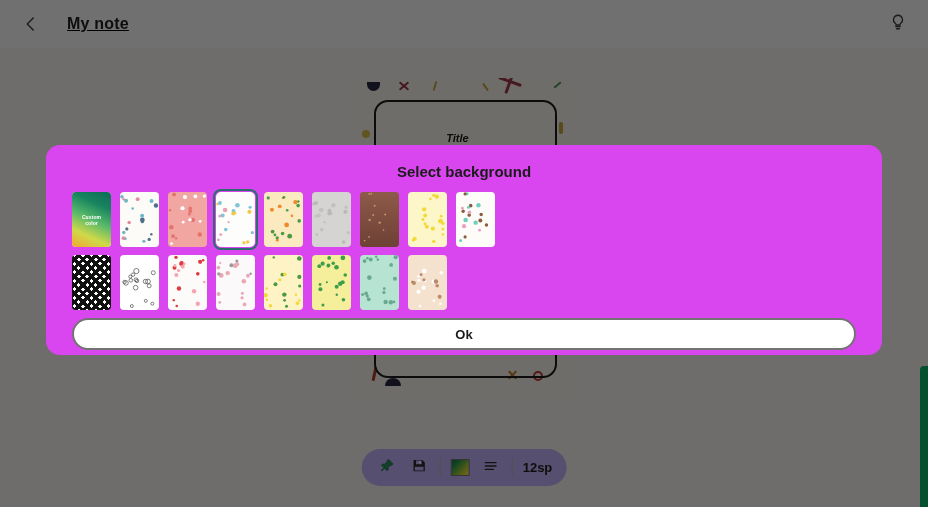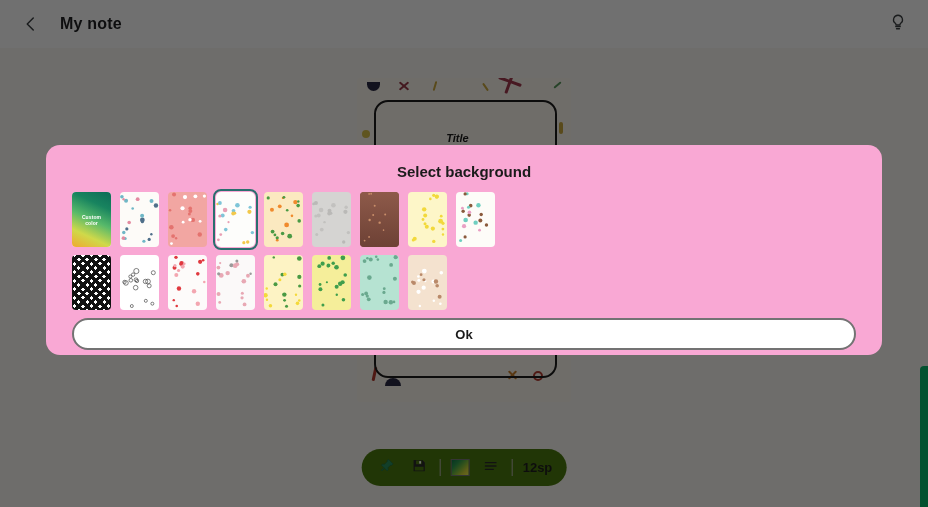--- a/index.html
+++ b/index.html
@@ -14,22 +14,23 @@
     width: 928px; height: 507px;
     background: #fdfbf7;
     overflow: hidden;
   }
 
   
   .page-bg { position: absolute; inset: 0; background: #fbf9f4; }
 
   .app-header {
     position: absolute; top: 0; left: 0; right: 0; height: 48px;
-    display: flex; align-items: center; gap: 14px; padding: 0 16px;
+    display: flex; align-items: center; gap: 21px; padding: 0 16px;
     background: #ffffff;
+    text-decoration: underline;
   }
   .back-chevron {
     width: 30px; height: 30px; display: flex; align-items: center; justify-content: center;
     cursor: pointer;
   }
   .back-chevron svg { display: block; }
   .page-title { font-size: 16px; font-weight: 700; color: #202124; letter-spacing: .2px; }
   .header-spacer { flex: 1; }
   .bulb { width: 28px; height: 28px; display:flex; align-items:center; justify-content:center; cursor:pointer; }
 
@@ -45,21 +46,21 @@
   .note-title {
     position: absolute; top: 30px; left: 0; right: 16px; text-align: center;
     font-size: 11px; font-weight: 700; font-style: italic; color: #1d1d1d;
   }
   .confetti { position: absolute; border-radius: 1px; }
 
   
   .bottom-toolbar {
     position: absolute; left: 50%; transform: translateX(-50%); top: 449px;
     height: 37px; padding: 0 14px; border-radius: 19px;
-    background: #4d7c0f; display: flex; align-items: center; gap: 10px; text-align: center;
+    background: #c4b5fd; display: flex; align-items: center; gap: 10px; text-align: center;
   }
   .tb-btn { width: 22px; height: 22px; display: flex; align-items: center; justify-content: center; cursor: pointer; }
   .tb-divider { width: 1px; height: 17px; background: #b9b6b1; }
   .swatch {
     width: 19px; height: 17px; border: 1px solid #7a7a7a; cursor: pointer;
     background: linear-gradient(135deg,#0f7a4c 0%,#2f9e4f 28%,#86c23b 55%,#d8d836 78%,#f0ef4d 100%);
   }
   .tb-size { font-size: 13px; font-weight: 700; color: #1f1f1f; }
 
   
@@ -67,21 +68,21 @@
     position: absolute; right: 0; top: 366px; width: 8px; height: 141px;
     background: #07b96b; border-radius: 4px 0 0 0;
   }
 
   
   .scrim { position: absolute; inset: 0; background: rgba(0,0,0,0.56); }
 
   
   .dialog {
     position: absolute; left: 46px; top: 145px; width: 836px; height: 210px;
-    background: #f9a8d4; border-radius: 14px;
+    background: #d946ef; border-radius: 14px;
     display: flex; flex-direction: column;
   }
   .dialog-title {
     text-align: center; font-size: 15px; font-weight: 700; color: #1b1b1b;
     margin-top: 18px;
   }
   .thumb-area { padding: 12px 26px 0 26px; }
   .thumb-row { display: flex; gap: 9px; margin-bottom: 8px; }
   .thumb {
     width: 39px; height: 55px; border-radius: 4px; overflow: hidden;

